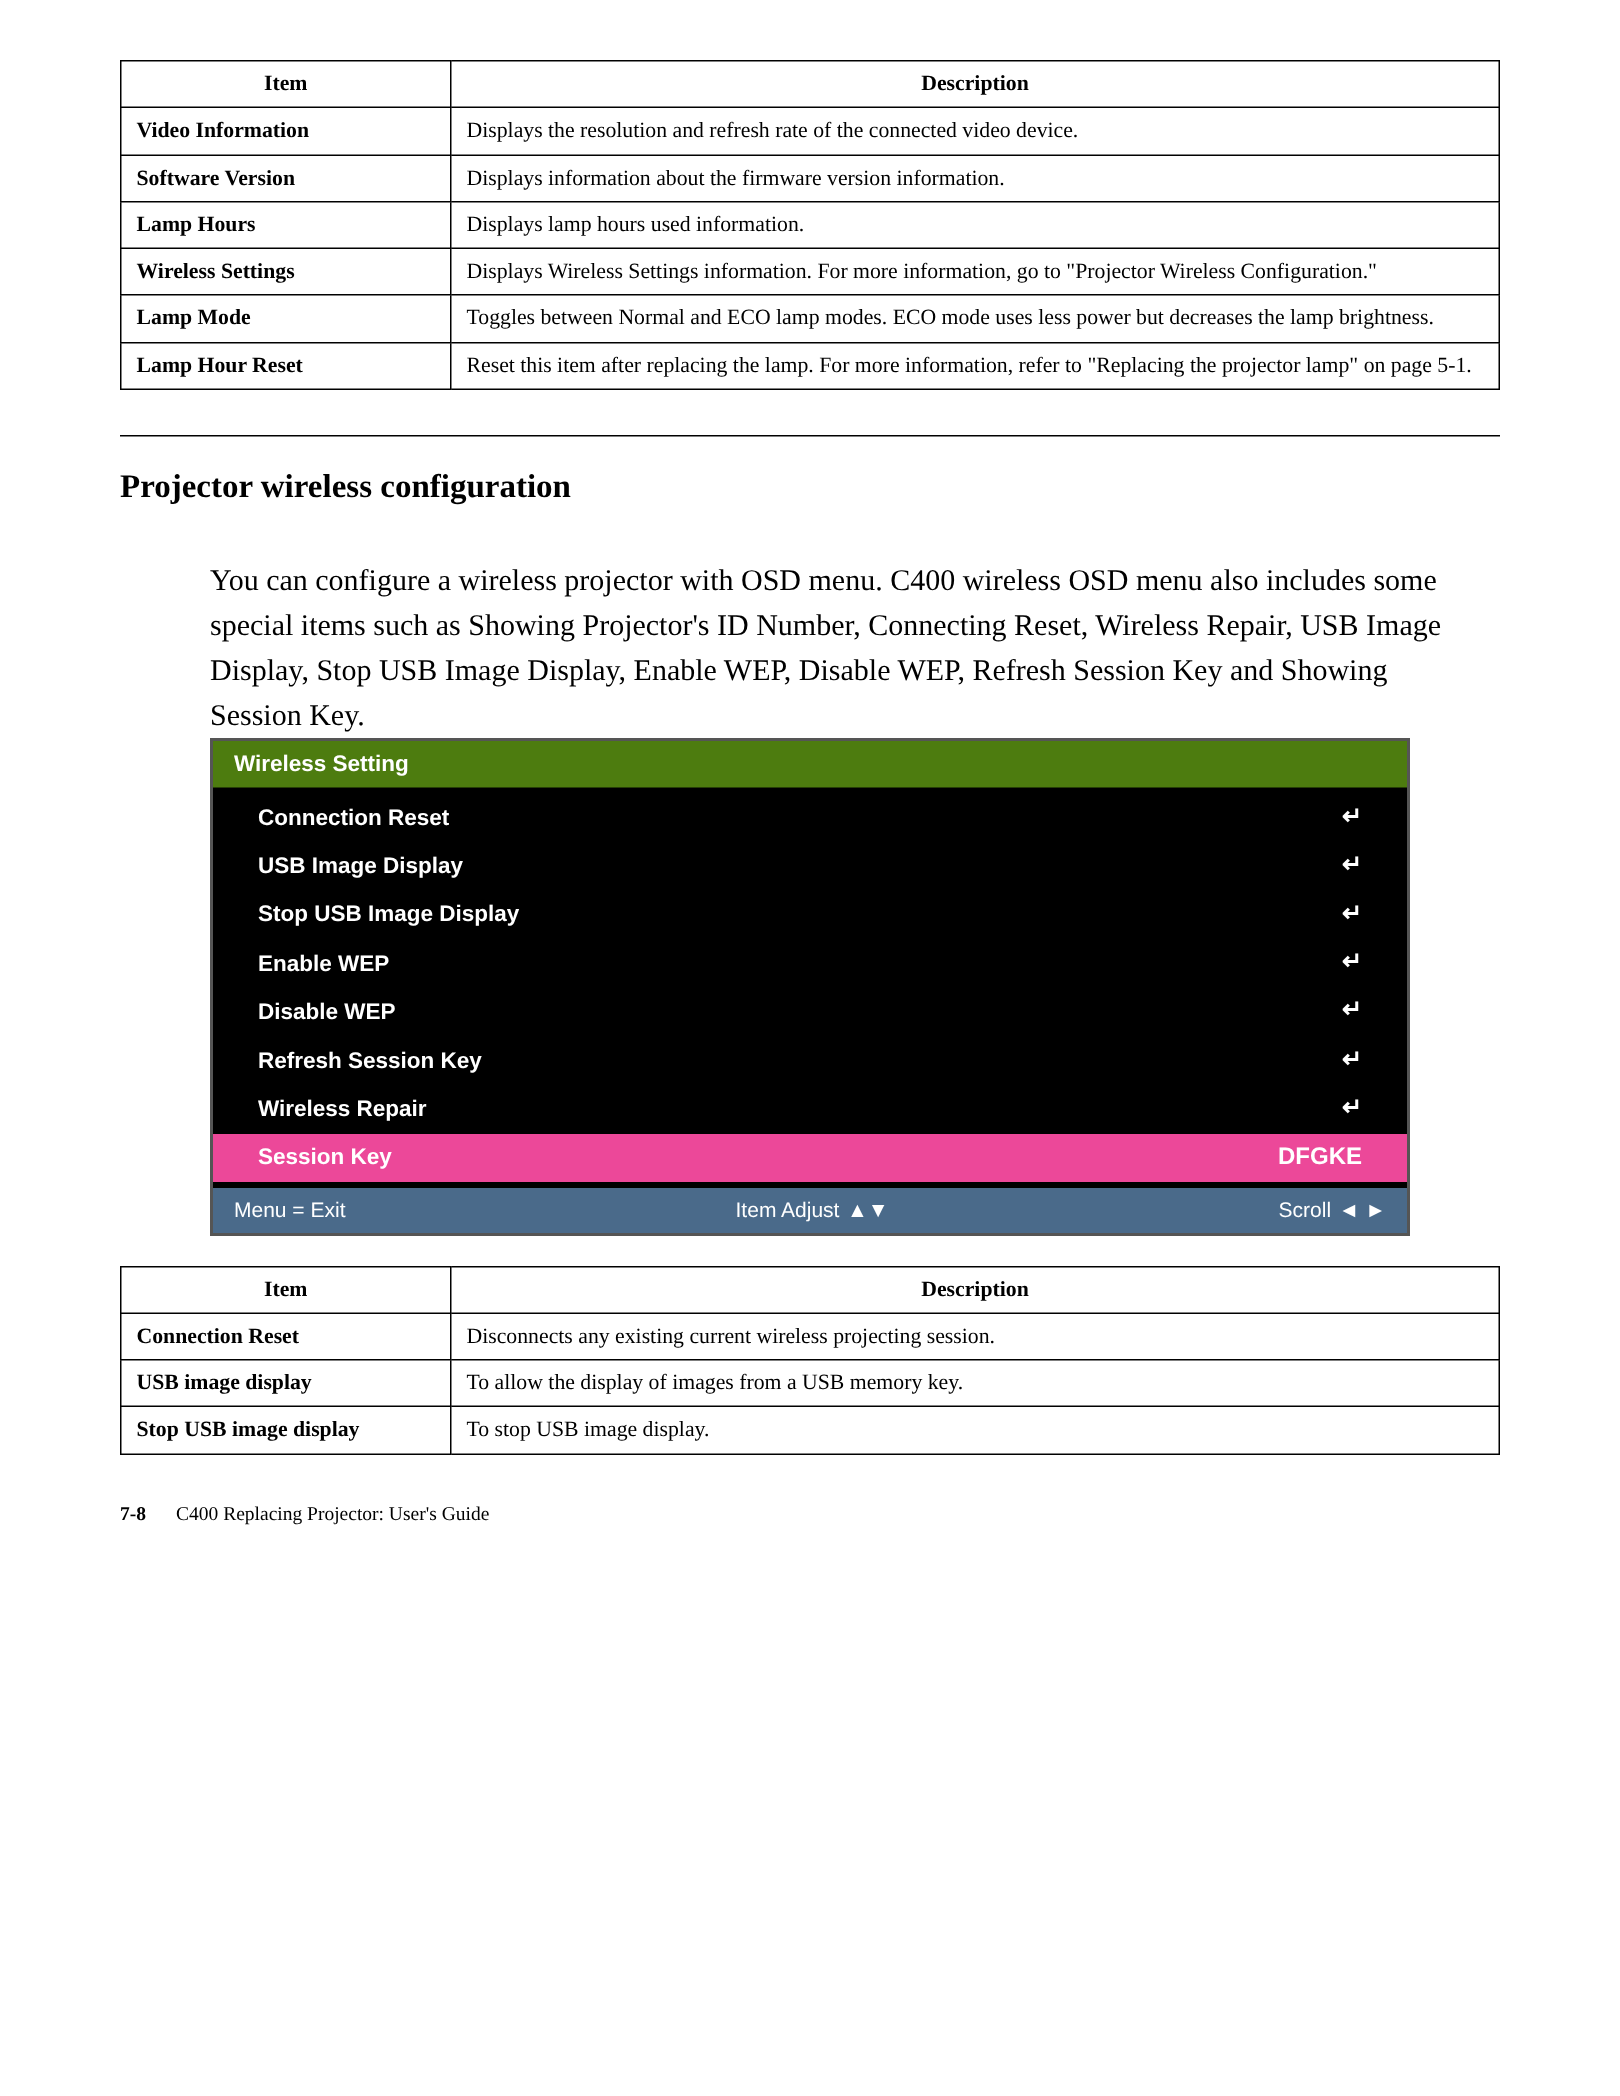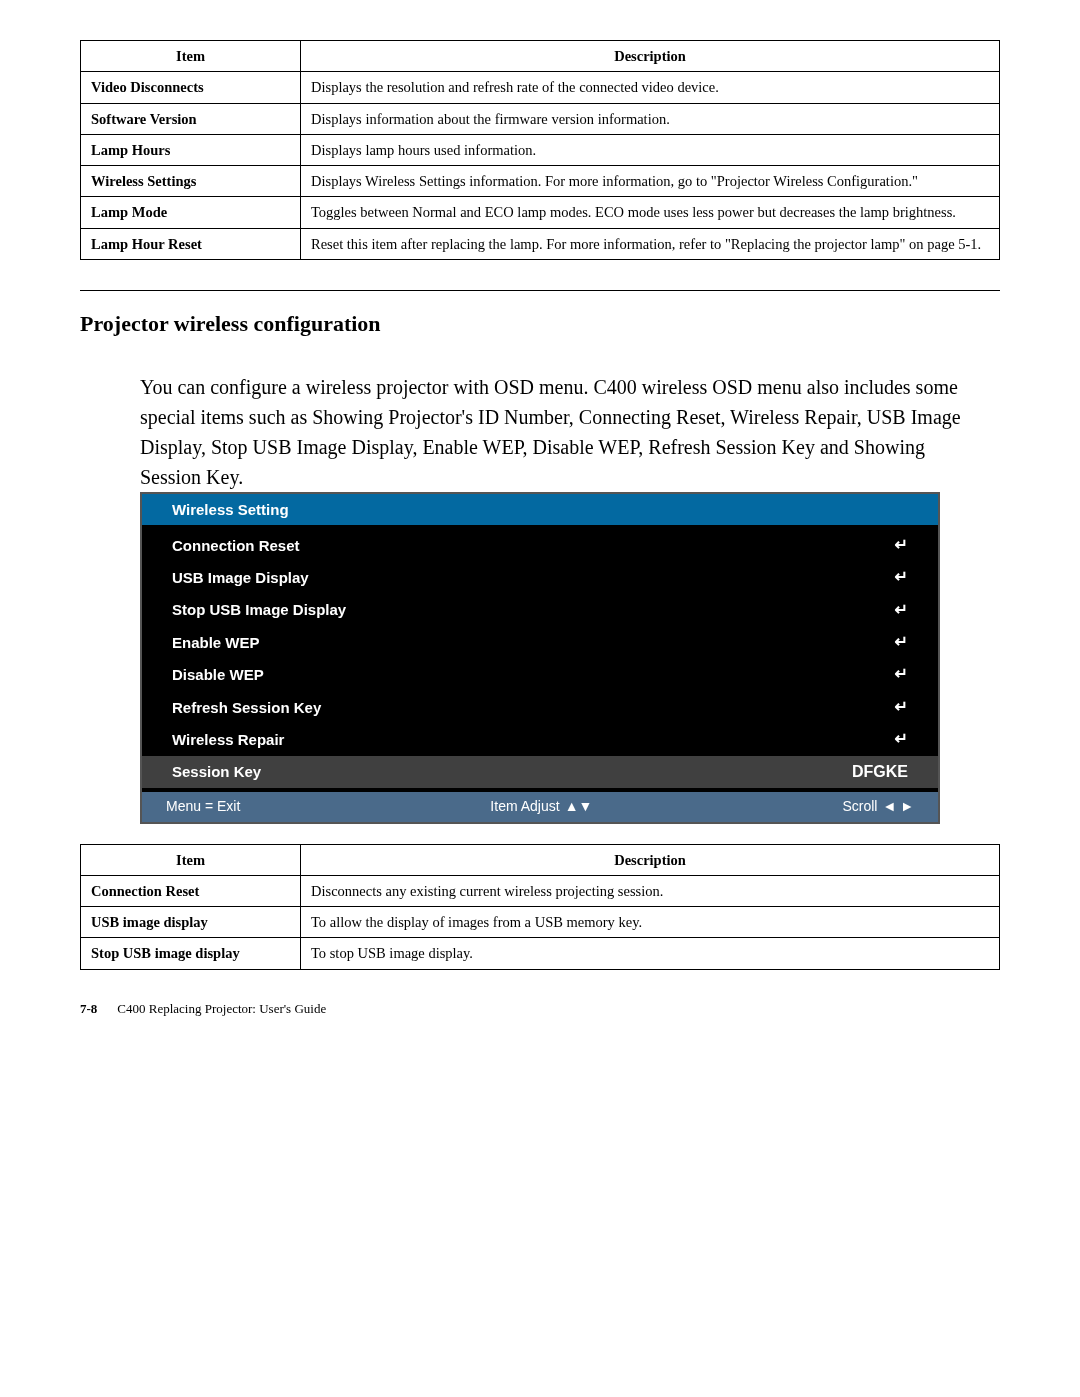--- a/index.html
+++ b/index.html
@@ -63,56 +63,56 @@
     
     .osd-container {
       background: #000;
       margin: 0 60px 20px 60px;
       border: 2px solid #555;
       font-family: Arial, sans-serif;
     }
 
     
     .osd-titlebar {
-      background: #0369a1;
+      background: #4d7c0f;
       color: #fff;
       font-weight: bold;
-      padding: 5px 30px;
+      padding: 5px 14px;
       font-size: 15px;
     }
 
     
     .osd-menu {
       padding: 4px 0;
     }
     .osd-item {
       display: flex;
       justify-content: space-between;
       align-items: center;
       padding: 5px 30px 5px 30px;
       color: #fff;
       font-size: 15px;
       font-weight: bold;
     }
     .osd-item.highlighted {
-      background: #404040;
+      background: #ec4899;
     }
     .osd-item-label {}
     .osd-item-icon {
       font-size: 16px;
     }
 
     
     .osd-footer {
       background: #4a6a8a;
       color: #fff;
       display: flex;
       justify-content: space-between;
       align-items: center;
-      padding: 5px 24px;
+      padding: 5px 14px;
       font-size: 14px;
     }
     .osd-footer-item {
       display: flex;
       align-items: center;
       gap: 5px;
     }
 
     
     .bottom-table {
@@ -151,21 +151,21 @@
 
 <table class="data-table">
   <thead>
     <tr>
       <th>Item</th>
       <th>Description</th>
     </tr>
   </thead>
   <tbody id="top-table-body">
   <tr>
-        <td>Video Disconnects</td>
+        <td>Video Information</td>
         <td>Displays the resolution and refresh rate of the connected video device.</td>
       </tr>
       <tr>
         <td>Software Version</td>
         <td>Displays information about the firmware version information.</td>
       </tr>
       <tr>
         <td>Lamp Hours</td>
         <td>Displays lamp hours used information.</td>
       </tr>

